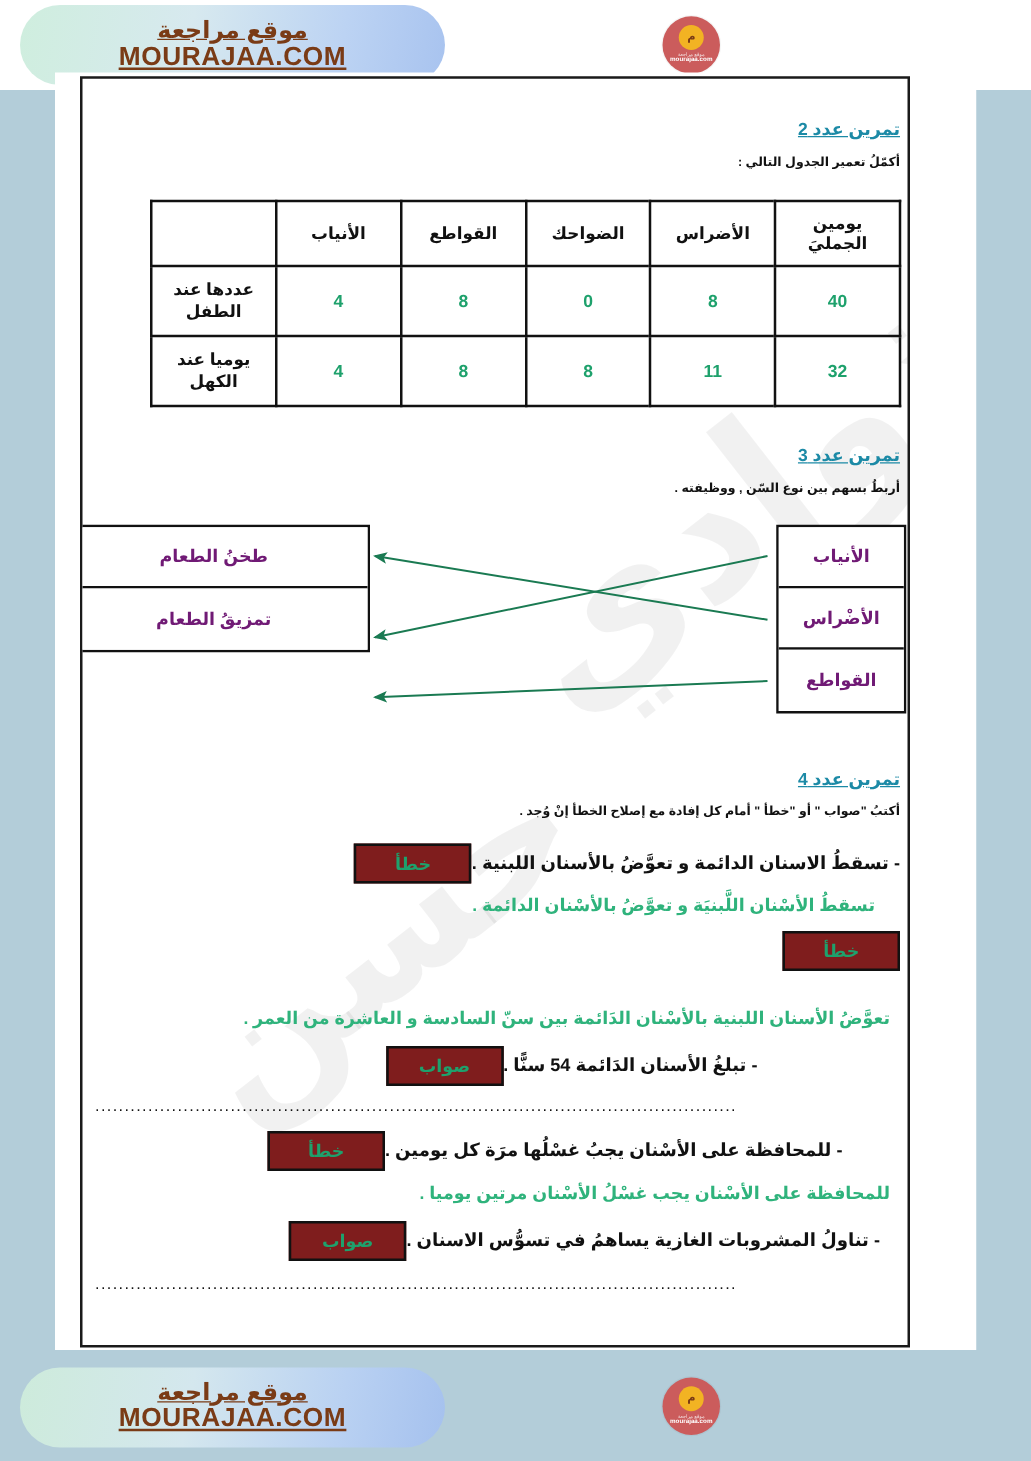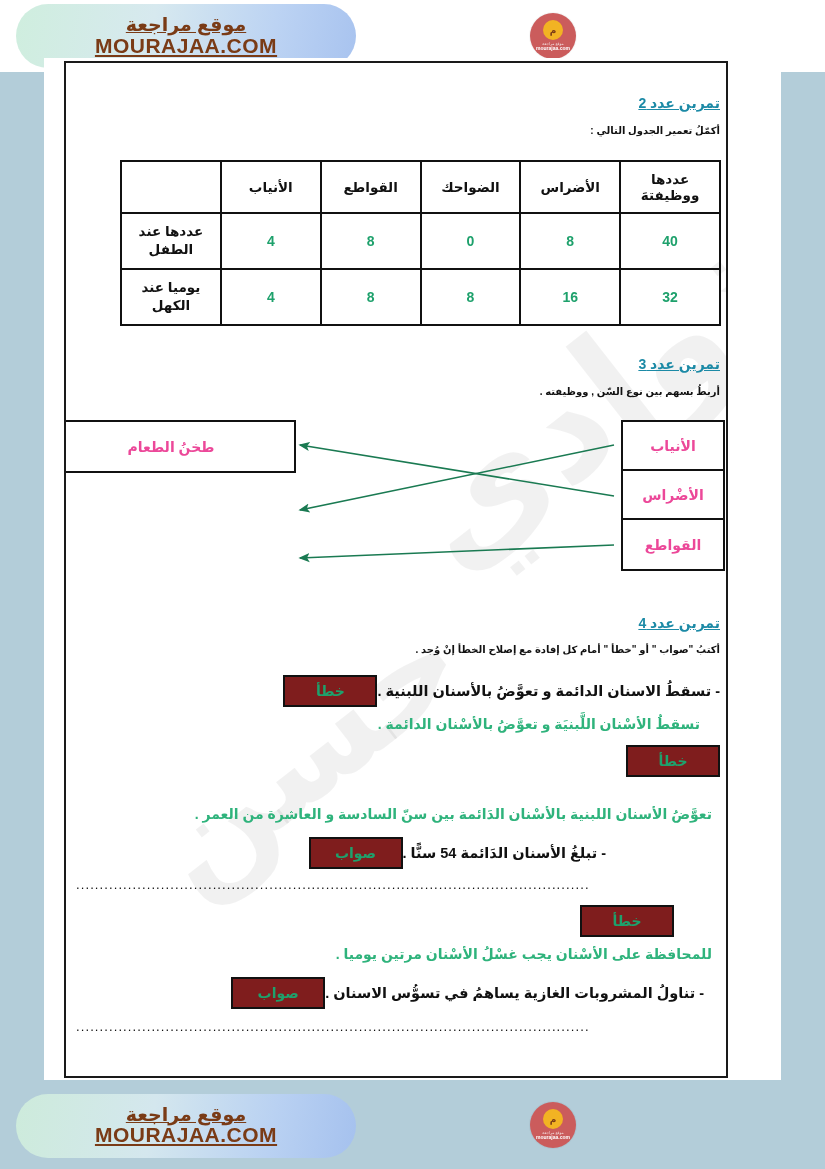--- a/index.html
+++ b/index.html
@@ -167,21 +167,21 @@
   #teeth-table td.blank { border: 2px solid #111; }
 
   
   #match-area { position: absolute; right: 0; top: 355px; width: 660px; height: 165px; }
   .match-col { position: absolute; }
   #fn-col { right: 430px; top: 2px; width: 250px; border: 2px solid #111; box-sizing: border-box; }
   #tooth-col { right: 1px; top: 2px; width: 104px; border: 2px solid #111; box-sizing: border-box; }
   .match-cell {
     height: 49px;
     display: flex; align-items: center; justify-content: center;
-    font-size: 14px; font-weight: bold; color: #ec4899;
+    font-size: 14px; font-weight: bold; color: #701a75;
     border-bottom: 2px solid #111;
     box-sizing: border-box;
     background: #fff;
   }
   .match-cell:last-child { border-bottom: none; }
   #arrows-svg { position: absolute; right: 104px; top: 0; width: 330px; height: 165px; }
 
   
   #tf-area { position: absolute; right: 0; top: 565px; width: 660px; }
   .tf-line {
@@ -255,55 +255,56 @@
     <div class="watermark" id="wm2">حسن</div>
 
     <div class="content">
 
       <div class="ex-title" style="right:6px; top:32px;">تمرين عدد 2</div>
       <div class="instruction" style="right:6px; top:62px;">أكمّلُ تعمير الجدول التالي :</div>
 
       <table id="teeth-table">
         <thead>
           <tr>
-            <td>عددها ووظيفتهَ</td>
+            <td>يومين الجمليَ</td>
             <td>الأضراس</td>
             <td>الضواحك</td>
             <td>القواطع</td>
             <td>الأنياب</td>
             <td class="blank"></td>
           </tr>
         </thead>
         <tbody>
           <tr>
             <td class="value">40</td>
             <td class="value">8</td>
             <td class="value">0</td>
             <td class="value">8</td>
             <td class="value">4</td>
             <td class="rowlabel">عددها عند الطفل</td>
           </tr>
           <tr>
             <td class="value">32</td>
-            <td class="value">16</td>
+            <td class="value">11</td>
             <td class="value">8</td>
             <td class="value">8</td>
             <td class="value">4</td>
             <td class="rowlabel">يوميا عند الكهل</td>
           </tr>
         </tbody>
       </table>
 
       <div class="ex-title" style="right:6px; top:293px;">تمرين عدد 3</div>
       <div class="instruction" style="right:6px; top:323px;">أربطُ بسهم بين نوع السّن , ووظيفته .</div>
 
       <div id="match-area">
 
         <div class="match-col" id="fn-col">
           <div class="match-cell">طخنُ الطعام</div>
+          <div class="match-cell">تمزيقُ الطعام</div>
         </div>
 
         <div class="match-col" id="tooth-col">
           <div class="match-cell">الأنياب</div>
           <div class="match-cell">الأضْراس</div>
           <div class="match-cell">القواطع</div>
         </div>
 
         <svg id="arrows-svg" viewBox="0 0 330 165">
           <defs>
@@ -336,20 +337,21 @@
         </div>
         <div class="tf-correction" style="padding-right:14px;margin-top:20px;">تعوَّضُ الأسنان اللبنية بالأسْنان الدَائمة بين سنّ السادسة و العاشرة من العمر .</div>
 
         <div class="tf-line" style="padding-right:120px; margin-top:6px;">
           <div class="tf-statement">- تبلغُ الأسنان الدَائمة 54 سنًّا .</div>
           <div class="tf-box">صواب</div>
         </div>
         <div class="dotline" style="padding-right:0; padding-left:10px; margin-top:2px;">.............................................................................................................</div>
 
         <div class="tf-line" style="padding-right:52px; margin-top:6px;">
+          <div class="tf-statement">- للمحافظة على الأسْنان يجبُ غسْلُها مرَة كل يومين .</div>
           <div class="tf-box">خطأ</div>
         </div>
         <div class="tf-correction" style="padding-right:14px;">للمحافظة على الأسْنان يجب غسْلُ الأسْنان مرتين يوميا .</div>
 
         <div class="tf-line" style="padding-right:22px; margin-top:6px;">
           <div class="tf-statement">- تناولُ المشروبات الغازية يساهمُ في تسوُّس الاسنان .</div>
           <div class="tf-box">صواب</div>
         </div>
         <div class="dotline" style="padding-right:0; padding-left:10px; margin-top:4px;">.............................................................................................................</div>
       </div>

